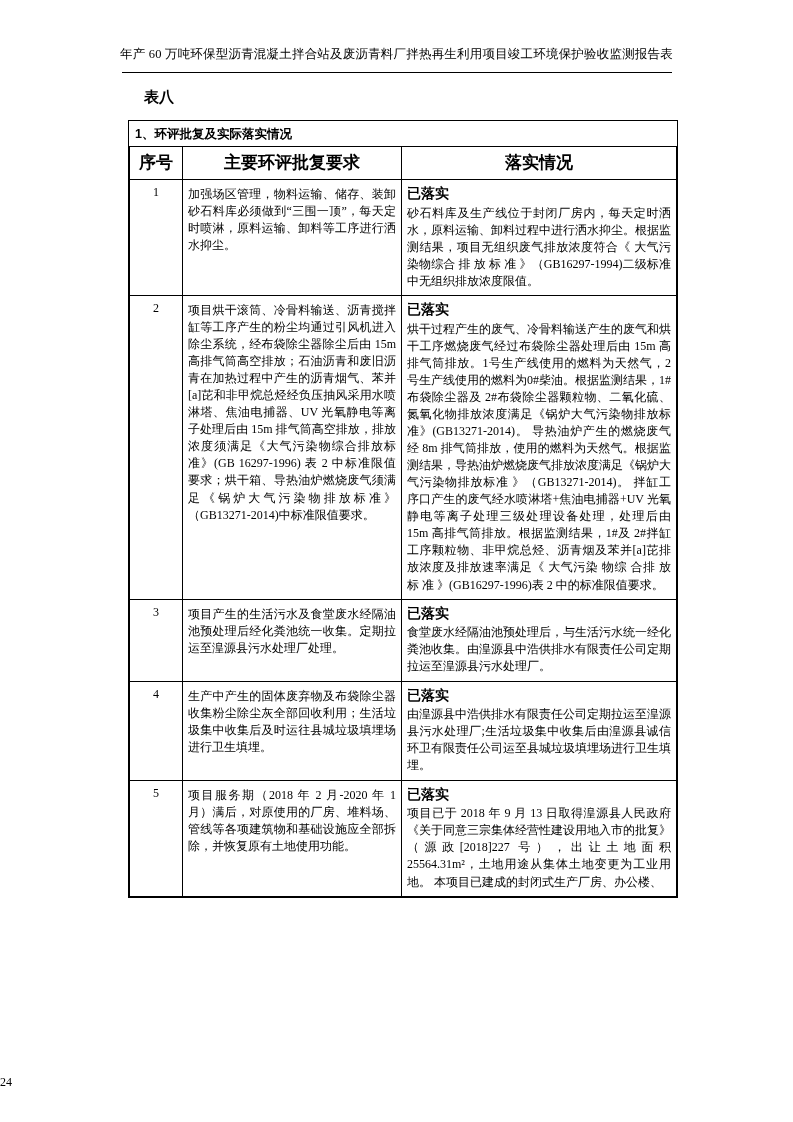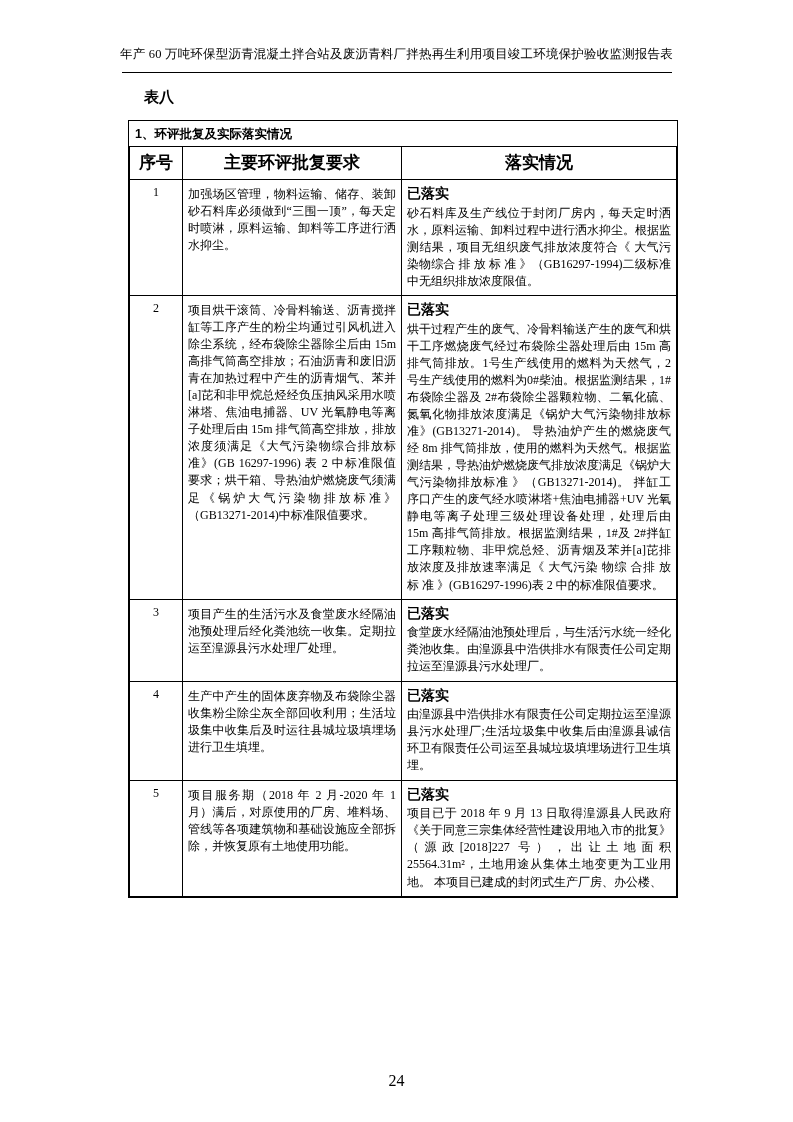--- a/index.html
+++ b/index.html
@@ -113,22 +113,22 @@
   .req-text {
     display: block;
     text-align: justify;
     padding-top: 2px;
   }
   .page-number {
     position: absolute;
     bottom: 32px;
     left: 0;
     right: 0;
-    text-align: center;
-    font-size: 16px;
+    text-align: left;
+    font-size: 12px;
     font-family: "Liberation Serif", "DejaVu Serif", serif;
   }
 </style>
 </head>
 <body>
 
 <div class="page">
 
   <div class="header">年产 60 万吨环保型沥青混凝土拌合站及废沥青料厂拌热再生利用项目竣工环境保护验收监测报告表</div>
   <div class="header-rule"></div>

